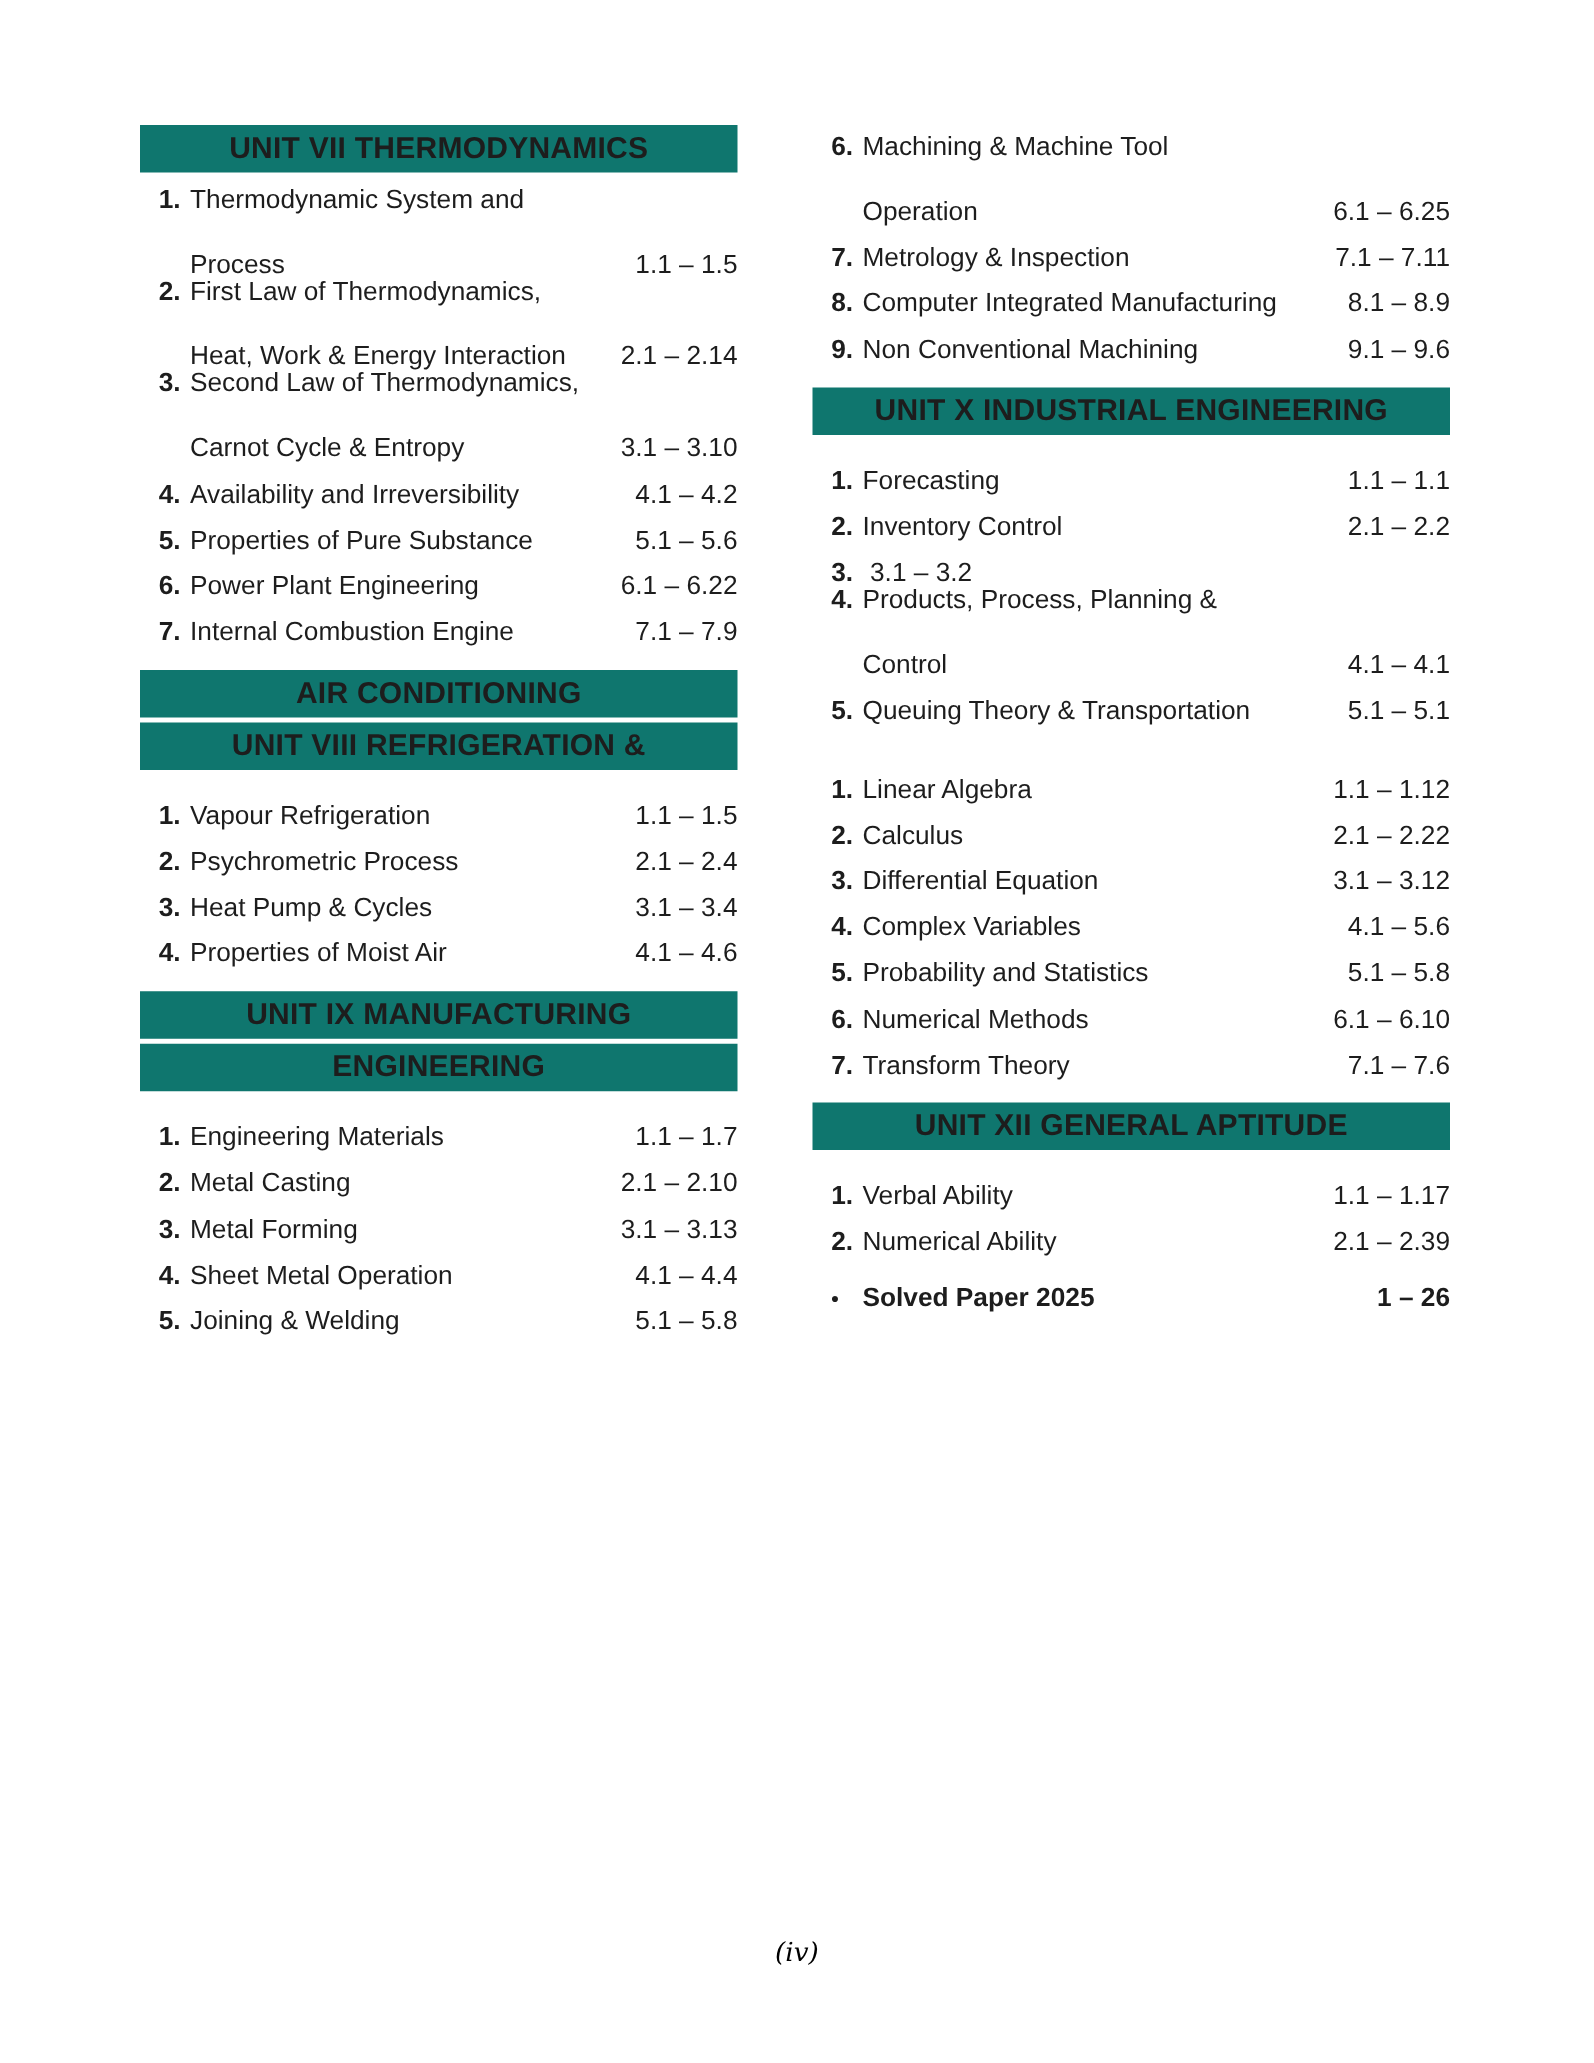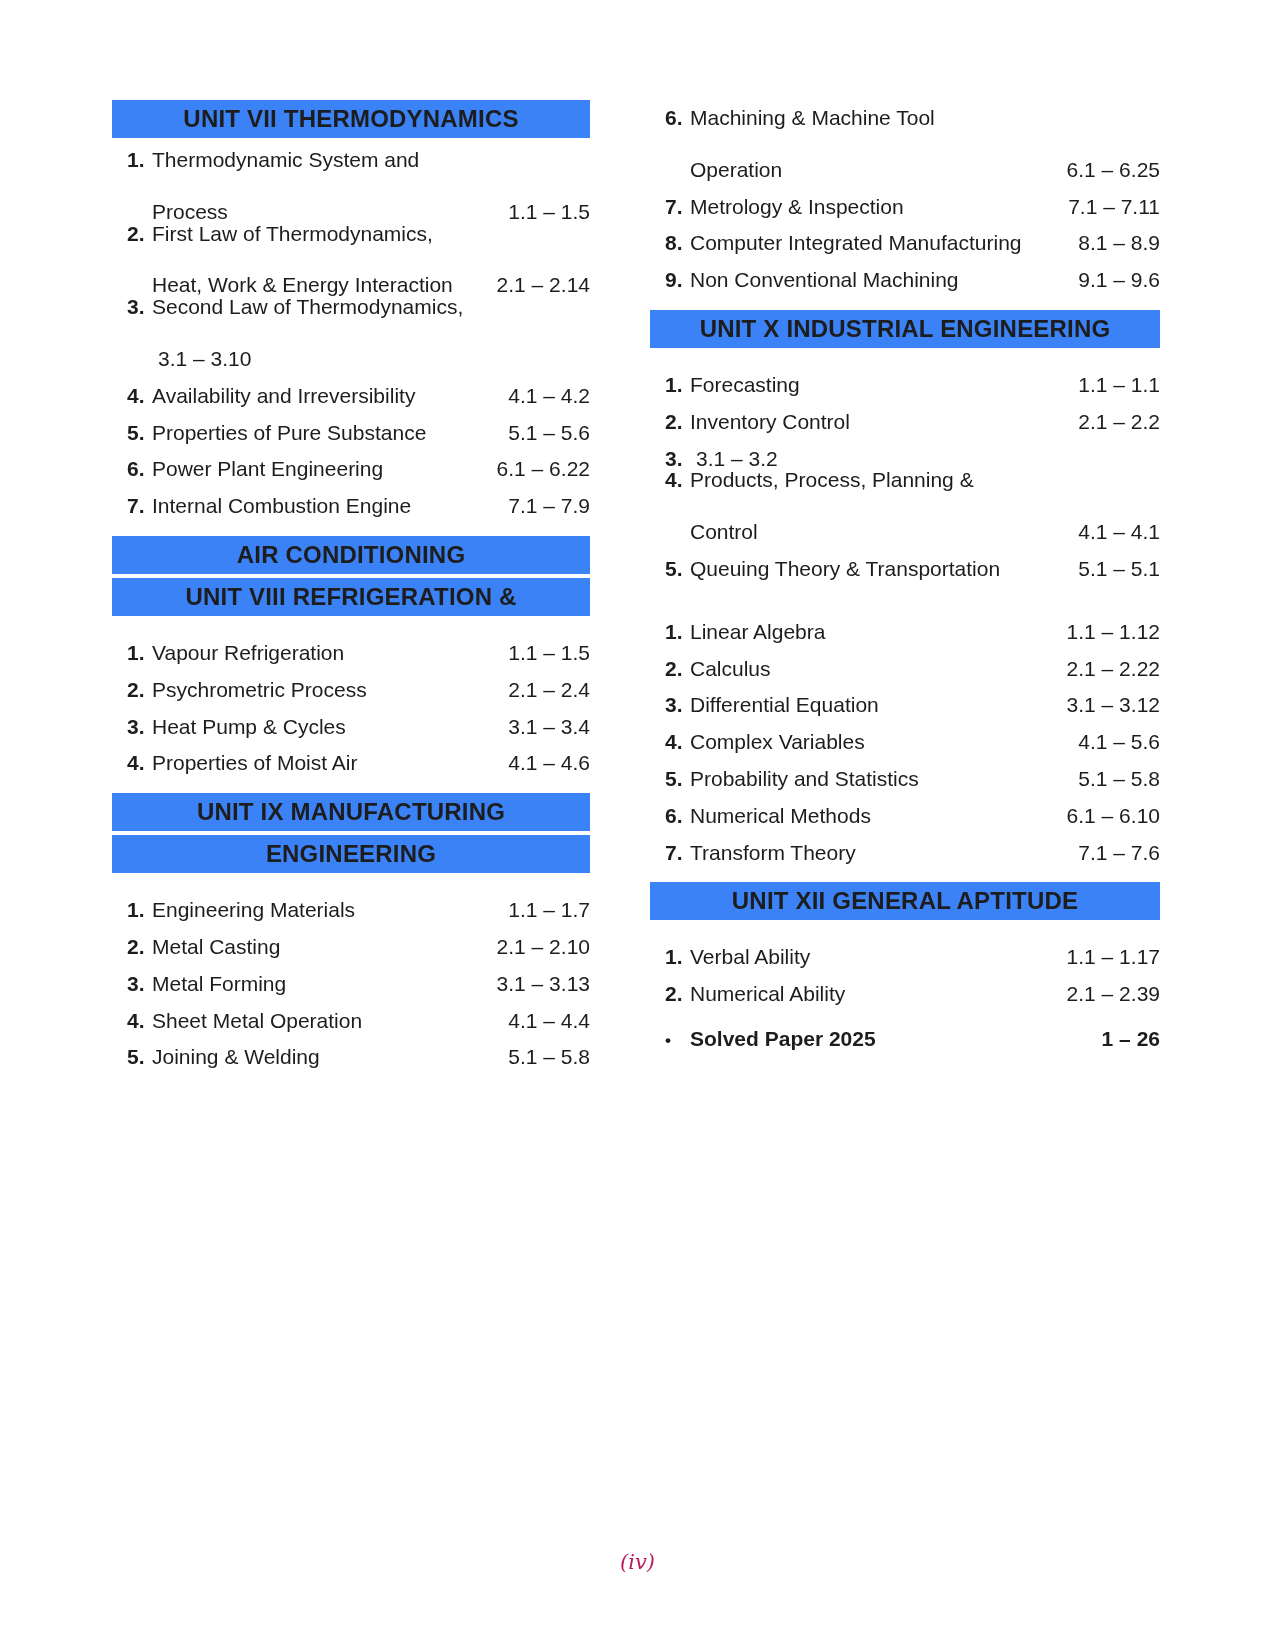--- a/index.html
+++ b/index.html
@@ -12,21 +12,21 @@
     color: #1d1d1d;
     overflow: hidden;
   }
   .col { position: absolute; top: 100px; }
   #col-left  { left: 112px; width: 478px; }
   #col-right { left: 650px; width: 510px; }
 
   .toc-section { margin-bottom: 26px; }
 
   .unit-heading {
-    background: #3b82f6;
+    background: #0f766e;
     height: 38px;
     line-height: 38px;
     text-align: center;
     font-weight: bold;
     font-size: 24px;
     margin-bottom: 4px;
     letter-spacing: 0.2px;
     white-space: nowrap;
   }
   .unit-heading:last-of-type { margin-bottom: 6px; }
@@ -55,21 +55,21 @@
 
   .footer {
     position: absolute;
     left: 0;
     right: 0;
     top: 1550px;
     text-align: center;
     font-family: "DejaVu Serif", serif;
     font-style: italic;
     font-size: 21px;
-    color: #be185d;
+    color: #000000;
   }
 </style>
 </head>
 <body>
 
 <div class="col" id="col-left">
     <div class="toc-section">
       <div class="unit-heading">UNIT VII THERMODYNAMICS</div>
       <div class="toc-row">
         <span class="toc-num">1.</span>
@@ -88,20 +88,21 @@
         <span class="toc-num"></span>
         <span class="toc-title">Heat, Work &amp; Energy Interaction</span>
         <span class="toc-pages">2.1 – 2.14</span>
       </div>
       <div class="toc-row">
         <span class="toc-num">3.</span>
         <span class="toc-title">Second Law of Thermodynamics,</span>
       </div>
       <div class="toc-row">
         <span class="toc-num"></span>
+        <span class="toc-title">Carnot Cycle &amp; Entropy</span>
         <span class="toc-pages">3.1 – 3.10</span>
       </div>
       <div class="toc-row">
         <span class="toc-num">4.</span>
         <span class="toc-title">Availability and Irreversibility</span>
         <span class="toc-pages">4.1 – 4.2</span>
       </div>
       <div class="toc-row">
         <span class="toc-num">5.</span>
         <span class="toc-title">Properties of Pure Substance</span>

